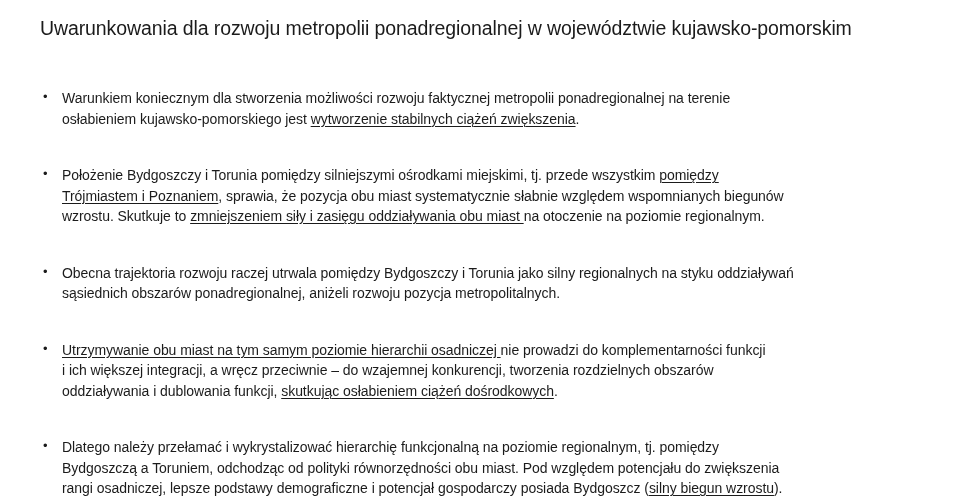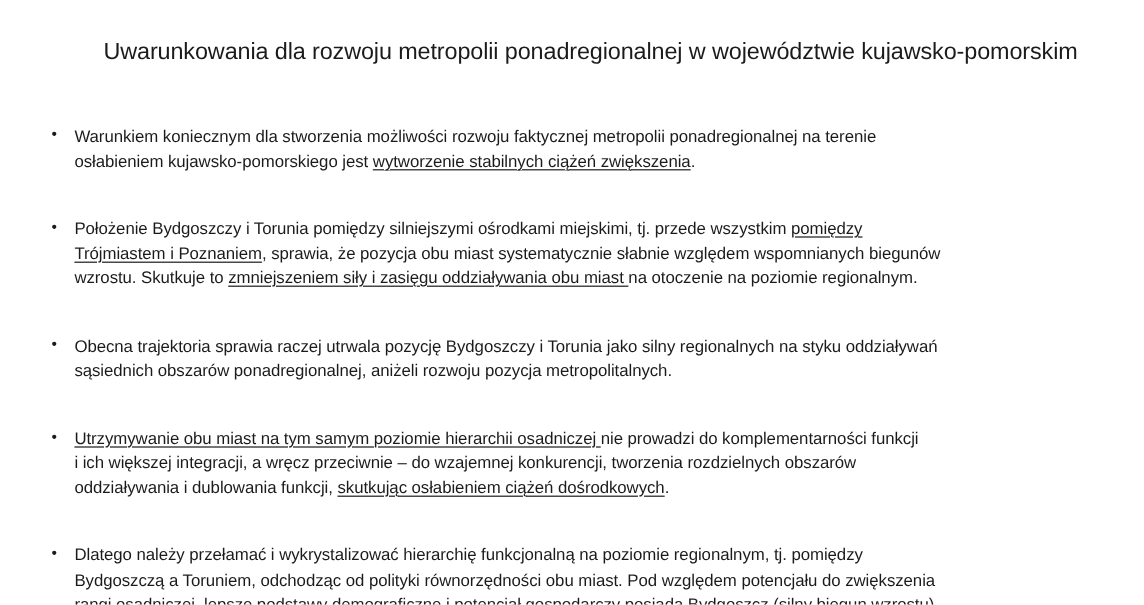--- a/index.html
+++ b/index.html
@@ -6,23 +6,23 @@
   .slide {
     position: relative;
     width: 953px;
     height: 504px;
     background: #ffffff;
     overflow: hidden;
     font-family: "Liberation Sans", sans-serif;
     color: #1b1b1b;
   }
   .title {
-    margin: 15px;
+    margin: 0;
     padding: 15px 40px 0 40px;
-    text-align: right;
+    text-align: left;
     font-size: 19.5px;
     line-height: 27px;
     font-weight: 400;
     letter-spacing: -0.1px;
   }
   .bullets {
     list-style: none;
     margin: 46px 24px 0 42px;
     padding: 0;
     font-size: 14px;
@@ -44,17 +44,17 @@
   .u { text-decoration: underline; text-underline-offset: 2px; text-decoration-thickness: 1px; }
 </style>
 </head>
 <body>
 
 <div class="slide">
   <h1 class="title">Uwarunkowania dla rozwoju metropolii ponadregionalnej w województwie kujawsko-pomorskim</h1>
   <ul class="bullets">
       <li><span class="marker">•</span><span><span class="b">Warunkiem koniecznym dla stworzenia możliwości rozwoju faktycznej metropolii ponadregionalnej na terenie</span><br><span class="b">osłabieniem kujawsko-pomorskiego jest </span><span class="b u">wytworzenie stabilnych ciążeń zwiększenia</span><span class="b">.</span></span></li>
       <li><span class="marker">•</span><span><span>Położenie Bydgoszczy i Torunia pomiędzy silniejszymi ośrodkami miejskimi, tj. przede wszystkim </span><span class="u">pomiędzy</span><br><span class="u">Trójmiastem i Poznaniem</span><span>, sprawia, że pozycja obu miast </span><span class="b">systematycznie słabnie</span><span> względem wspomnianych biegunów</span><br><span>wzrostu. Skutkuje to </span><span class="u">zmniejszeniem siły i zasięgu oddziaływania obu miast </span><span>na otoczenie na poziomie regionalnym.</span></span></li>
-      <li><span class="marker">•</span><span><span>Obecna trajektoria sprawia raczej utrwala pozycję Bydgoszczy i Torunia </span><span class="b">jako silny regionalnych na styku oddziaływań</span><br><span class="b">sąsiednich obszarów ponadregionalnej</span><span>, aniżeli rozwoju pozycja metropolitalnych.</span></span></li>
+      <li><span class="marker">•</span><span><span>Obecna trajektoria rozwoju raczej utrwala pomiędzy Bydgoszczy i Torunia </span><span class="b">jako silny regionalnych na styku oddziaływań</span><br><span class="b">sąsiednich obszarów ponadregionalnej</span><span>, aniżeli rozwoju pozycja metropolitalnych.</span></span></li>
       <li><span class="marker">•</span><span><span class="u">Utrzymywanie obu miast na tym samym poziomie hierarchii osadniczej </span><span class="b">nie prowadzi do komplementarności funkcji</span><br><span class="b">i ich większej integracji</span><span>, a wręcz przeciwnie – do wzajemnej konkurencji, tworzenia rozdzielnych obszarów</span><br><span>oddziaływania i dublowania funkcji, </span><span class="b u">skutkując osłabieniem ciążeń dośrodkowych</span><span>.</span></span></li>
       <li><span class="marker">•</span><span><span>Dlatego </span><span class="b">należy przełamać i wykrystalizować hierarchię funkcjonalną na poziomie regionalnym</span><span>, tj. pomiędzy</span><br><span>Bydgoszczą a Toruniem, odchodząc od polityki równorzędności obu miast. Pod względem potencjału do zwiększenia</span><br><span>rangi osadniczej, lepsze podstawy demograficzne i potencjał gospodarczy posiada Bydgoszcz (</span><span class="u">silny biegun wzrostu</span><span>).</span></span></li>
     </ul>
 </div>
 
 </body></html>

